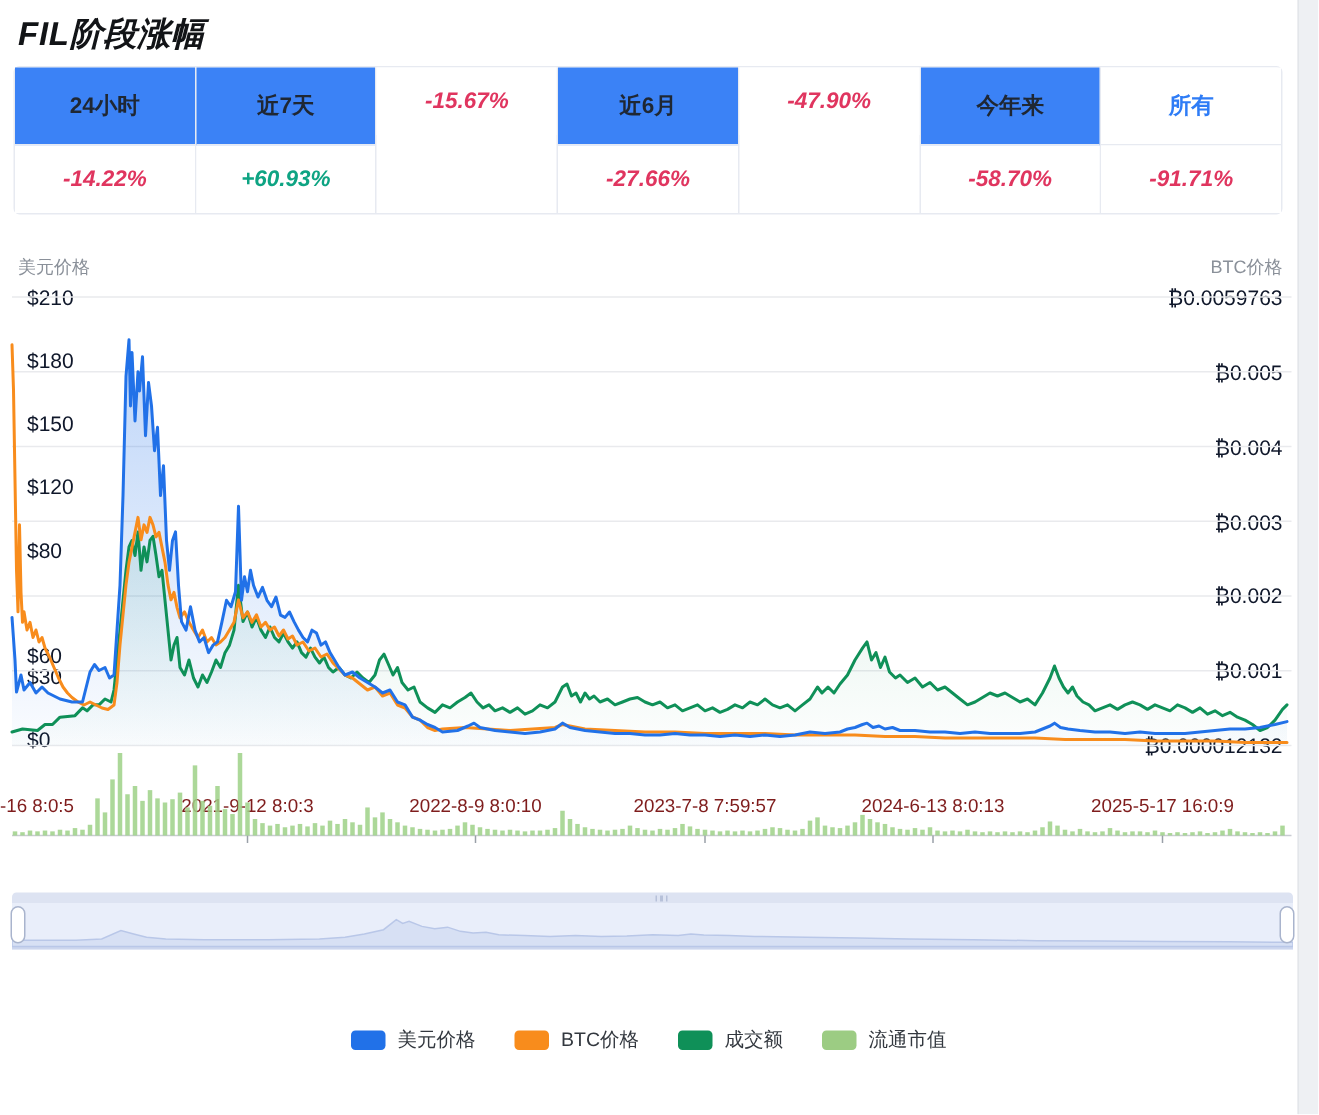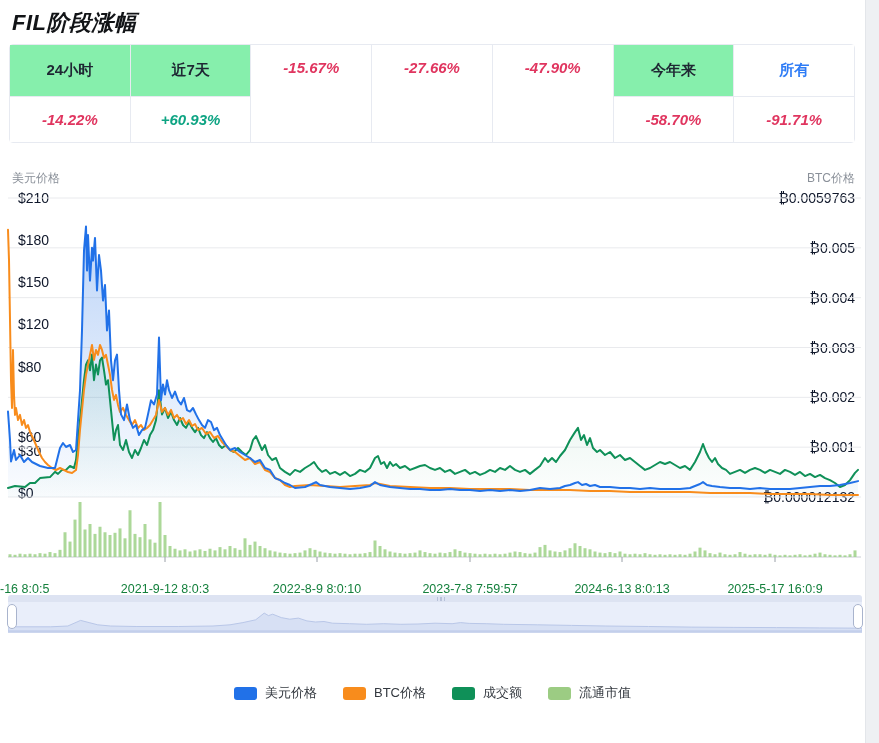--- a/index.html
+++ b/index.html
@@ -7,38 +7,38 @@
   #app { position:relative; width:879px; height:743px; background:#fff; overflow:hidden; }
 
   .page-title { position:absolute; left:12px; top:8px; font-size:22px; font-weight:bold; color:#121417; letter-spacing:.5px;font-style:italic; }
 
   
   .ptable { position:absolute; left:9px; top:44px; width:846px; height:99px;
             display:flex; border:1px solid #e7eaf1; border-radius:4px; background:#fff; }
   .pcol { flex:1 1 0; display:flex; flex-direction:column; border-right:1px solid #e7eaf1; }
   .pcol:last-child { border-right:none; }
   .pcol .phead { height:53px; display:flex; align-items:center; justify-content:center;
-                 background:#86efac; border-bottom:1px solid #e7eaf1;
+                 background:#3b82f6; border-bottom:1px solid #e7eaf1;
                  font-size:15px; font-weight:bold; color:#1f2733; cursor:pointer; }
   .pcol.selected .phead { background:#fff; color:#2e7cf6; }
   .pcol .pval { height:45px; display:flex; align-items:center; justify-content:center;
                 font-size:15px; font-weight:bold; background:#fff;font-style:italic; }
   .pval.down { color:#e0355f; }
   .pval.up { color:#0ea483; }
 
   
   .axis-title { position:absolute; top:170px; font-size:12px; color:#8a9099; }
   .axis-title.left { left:12px; }
   .axis-title.right { right:24px; text-align:right; }
 
   .ylab { position:absolute; font-size:14px; color:#0f172a; height:14px; line-height:14px; }
   .ylab.left { left:18px; }
   .ylab.right { right:24px; text-align:right; }
 
-  .xlab { position:absolute; top:582px; font-size:12.5px; color:#15803d; white-space:nowrap; }
+  .xlab { position:absolute; top:530px; font-size:12.5px; color:#7f1d1d; white-space:nowrap; }
 
   #chart-svg { position:absolute; left:0; top:0; width:879px; height:743px; }
 
   
   .legend { position:absolute; left:0; top:684px; width:865px; display:flex; justify-content:center; gap:26px; }
   .legend-item { display:flex; align-items:center; gap:8px; cursor:pointer; }
   .legend-swatch { width:23px; height:13px; border-radius:3px; }
   .legend-label { font-size:13px; color:#33383f; }
 
   
@@ -67,20 +67,21 @@
         <div class="pval down">-14.22%</div>
       </div>
       <div class="pcol">
         <div class="phead">近7天</div>
         <div class="pval up">+60.93%</div>
       </div>
       <div class="pcol">
         <div class="pval down">-15.67%</div>
       </div>
       <div class="pcol">
+        <div class="phead">近6月</div>
         <div class="pval down">-27.66%</div>
       </div>
       <div class="pcol">
         <div class="pval down">-47.90%</div>
       </div>
       <div class="pcol">
         <div class="phead">今年来</div>
         <div class="pval down">-58.70%</div>
       </div>
       <div class="pcol selected">

